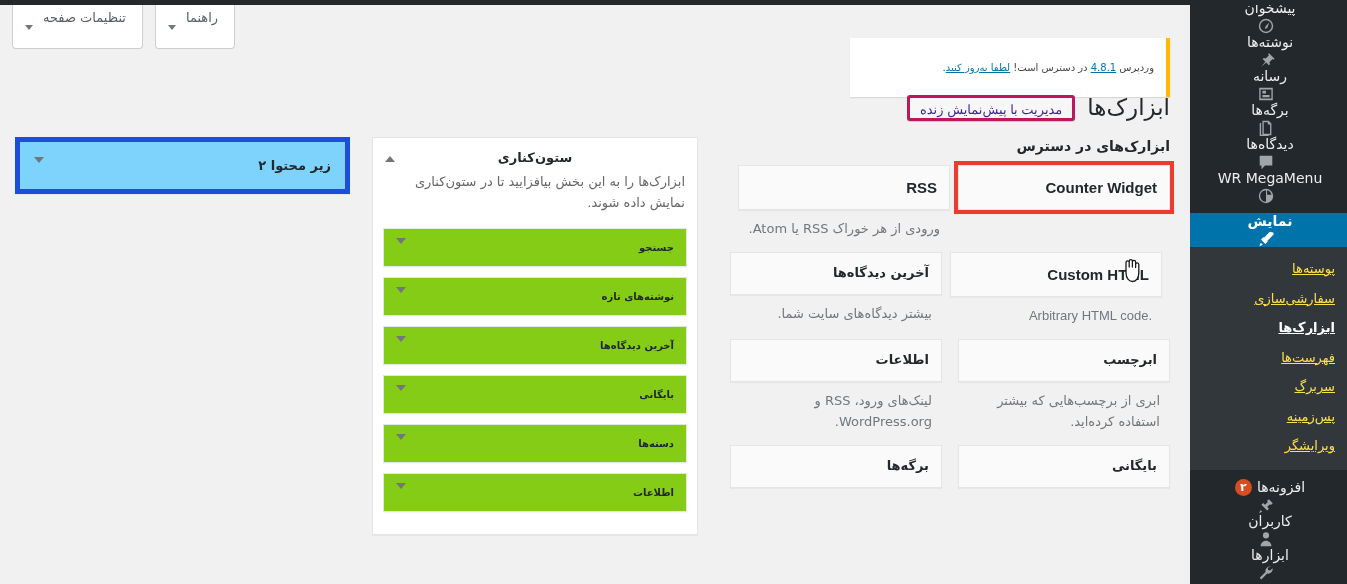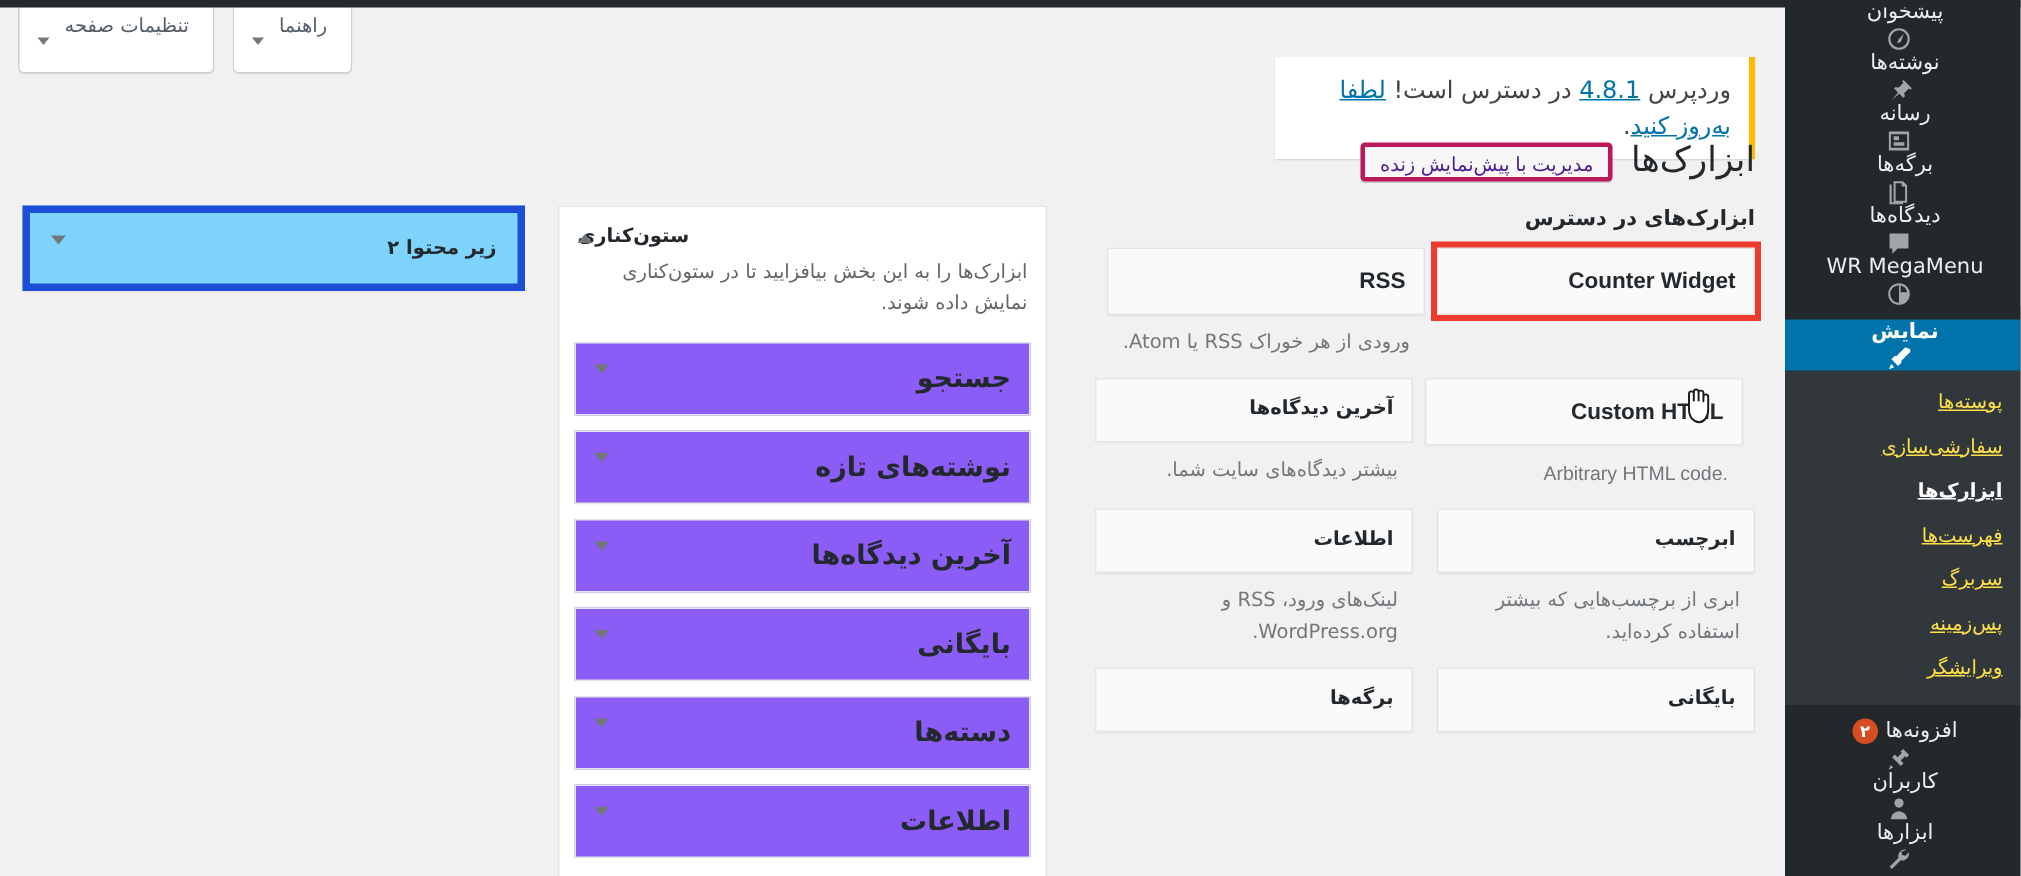--- a/index.html
+++ b/index.html
@@ -153,22 +153,22 @@
   }
 
   
   .notice {
     position: absolute;
     top: 33px; right: 20px;
     width: 320px;
     background: #fff;
     border-right: 4px solid #ffb900;
     box-shadow: 0 1px 1px 0 rgba(0,0,0,.1);
-    padding: 10px 12px;
-    font-size: 16px;
+    padding: 22px 12px;
+    font-size: 10px;
     line-height: 1.5;
     color: #444;
   }
   .notice a { color: #0073aa; text-decoration: underline; }
 
   
   .title-row {
     position: absolute;
     top: 88px; right: 20px;
     width: 1150px;
@@ -287,21 +287,21 @@
   }
   .panel-head {
     position: relative;
     padding: 12px 12px 6px 12px;
   }
   .panel-head h2 {
     font-size: 13px;
     font-weight: bold;
     color: #23282d;
     margin: 0 0 6px 0;
-    text-align: left;
+    text-align: center;
   }
   .panel-head p {
     font-size: 13px;
     color: #666;
     line-height: 1.65;
     text-align: right;
     margin: 0;
   }
   .panel-toggle {
     position: absolute;
@@ -319,25 +319,25 @@
   .tri-down {
     width: 0; height: 0;
     border-left: 5px solid transparent;
     border-right: 5px solid transparent;
     border-top: 6px solid #72777c;
   }
 
   .panel-body { padding: 8px 10px 12px 10px; }
   .sortable-item {
     position: relative;
-    background: #8b5cf6;
+    background: #84cc16;
     border: 1px solid #e5e5e5;
     margin-bottom: 10px;
     padding: 13px 12px;
-    font-size: 18px;
+    font-size: 10px;
     font-weight: bold;
     color: #23282d;
     text-align: right;
     box-shadow: 0 1px 1px rgba(0,0,0,.03);
   }
   .sortable-item .item-toggle {
     position: absolute;
     left: 12px; top: 50%;
     margin-top: -3px;
   }

